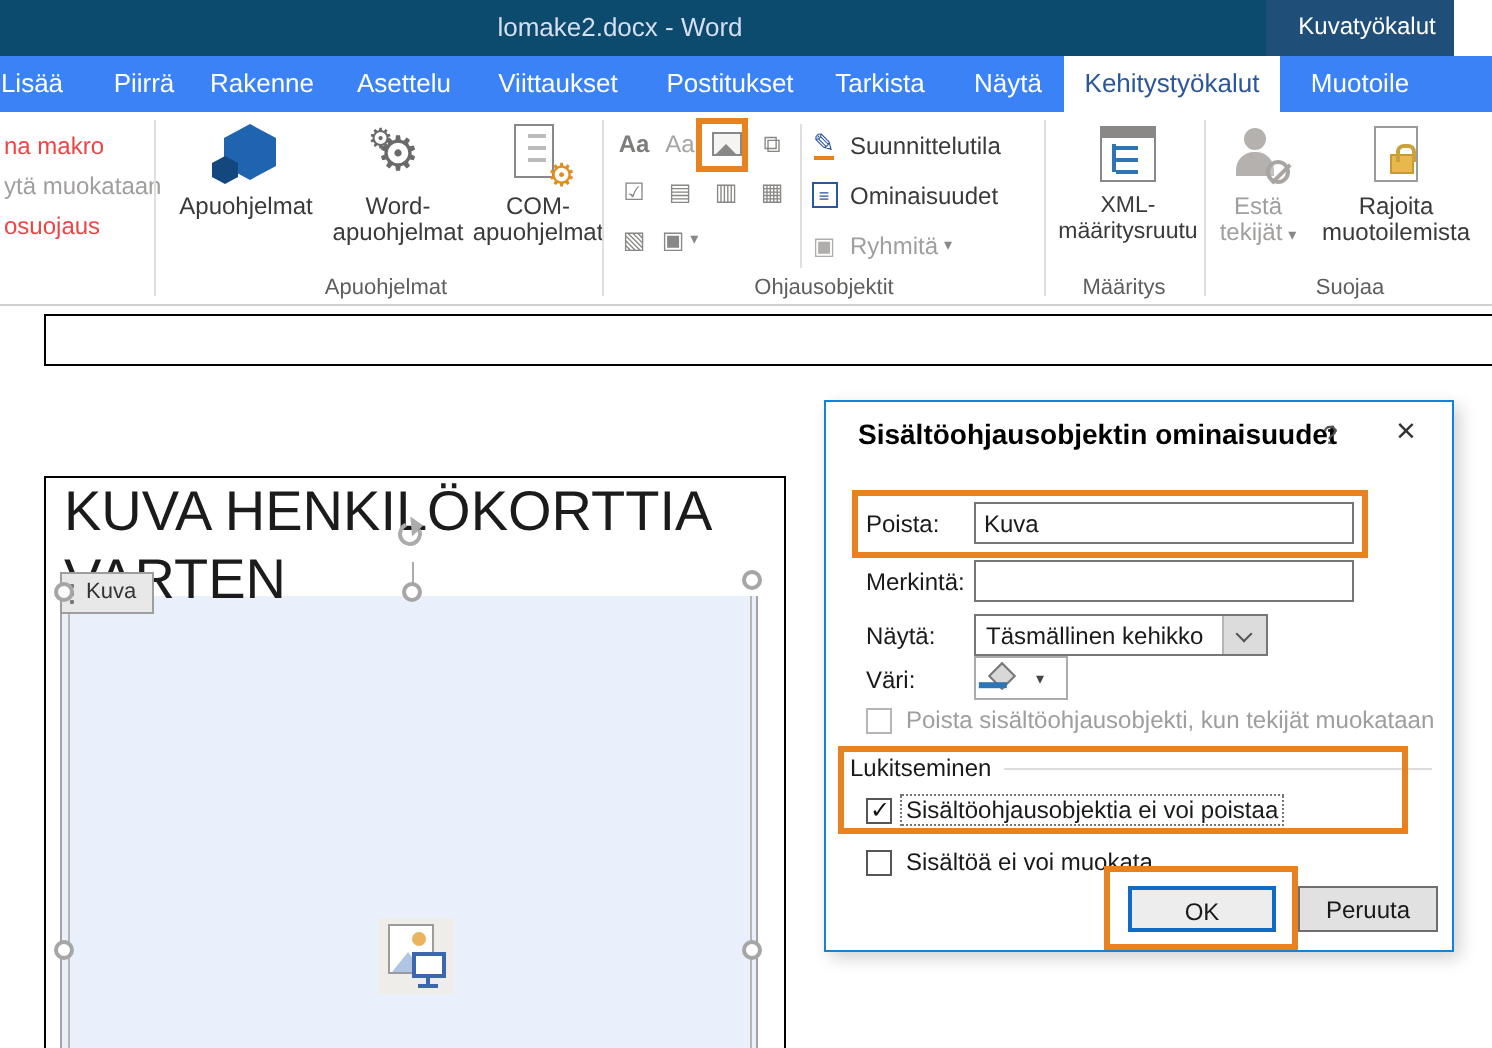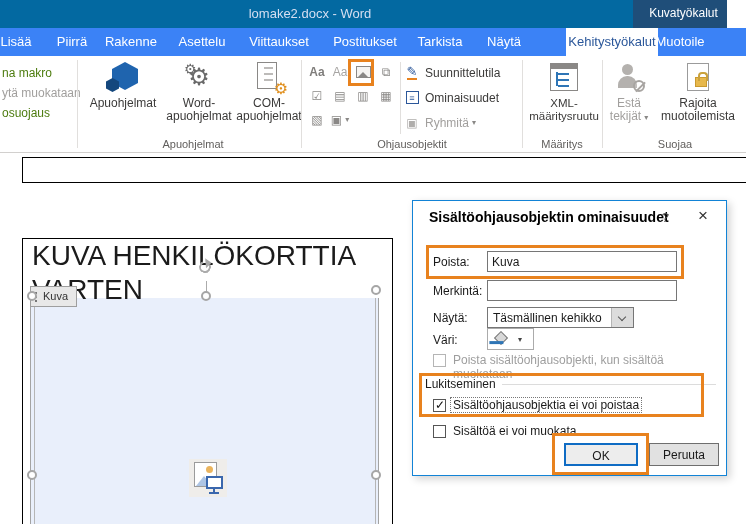--- a/index.html
+++ b/index.html
@@ -1,35 +1,35 @@
 <!DOCTYPE html>
 <html><head>
 <meta charset="utf-8">
 <style>
   * { margin:0; padding:0; box-sizing:border-box; }
   html,body { background:#fff; }
   body { font-family:"Liberation Sans", sans-serif; }
   #app { position:relative; width:746px; height:524px; overflow:hidden; background:#fff; }
 
   
-  .titlebar { position:absolute; left:0; top:0; width:709px; height:28px; background:#0369a1; }
+  .titlebar { position:absolute; left:0; top:0; width:709px; height:28px; background:#0c4a6e; }
   .win-title { position:absolute; left:0; top:6px; width:620px; text-align:center; font-size:13px; color:#d6dff2; }
   .ctx-zone { position:absolute; left:633px; top:0; width:94px; height:56px; background:#1f4e79; }
   .ctx-label { position:absolute; left:0; top:6px; width:101px; text-align:center; font-size:12px; color:#fff; }
 
   
   .tabrow { position:absolute; left:0; top:28px; width:746px; height:28px; background:#3b82f6; }
   .tab { position:absolute; top:0; height:28px; line-height:28px; text-align:center; font-size:13px; color:#fff; cursor:default; }
   .tab.active { background:#fff; color:#2b579a; }
   .tab.ctx { color:#fff; }
 
   
   .ribbon { position:absolute; left:0; top:56px; width:746px; height:97px; background:#fff; border-bottom:1px solid #d2d0ce; }
   .rib-sep { position:absolute; top:4px; width:1px; height:88px; background:#e1dfdd; }
-  .small-left { position:absolute; left:2px; font-size:12px; color:#4d7c0f; white-space:nowrap; }
+  .small-left { position:absolute; left:2px; font-size:12px; color:#ef4444; white-space:nowrap; }
   .small-left.dis { color:#a19f9d; }
   .group-label { position:absolute; bottom:2px; font-size:11px; color:#605e5c; text-align:center; }
   .bigbtn { position:absolute; top:4px; height:76px; display:flex; flex-direction:column; align-items:center; font-size:12px; color:#3b3a39; text-align:center; }
   .bigbtn .lbl { margin-top:3px; line-height:13px; }
   .bigbtn.dis { color:#a19f9d; }
   .icon32 { width:34px; height:34px; position:relative; display:flex; align-items:center; justify-content:center; }
 
   .hex-big { width:26px; height:28px; background:#1f64ae; clip-path:polygon(50% 0,100% 25%,100% 75%,50% 100%,0 75%,0 25%); position:absolute; left:6px; top:2px; }
   .hex-small { width:13px; height:14px; background:#14477d; clip-path:polygon(50% 0,100% 25%,100% 75%,50% 100%,0 75%,0 25%); position:absolute; left:0; top:18px; }
   .gear { color:#6a6a6a; }
@@ -129,21 +129,21 @@
 
   <div class="tabrow">
     <div class="tab" style="left:-14px;width:60px;">Lisää</div>
     <div class="tab" style="left:42px;width:60px;">Piirrä</div>
     <div class="tab" style="left:101px;width:60px;">Rakenne</div>
     <div class="tab" style="left:172px;width:60px;">Asettelu</div>
     <div class="tab" style="left:244px;width:70px;">Viittaukset</div>
     <div class="tab" style="left:330px;width:70px;">Postitukset</div>
     <div class="tab" style="left:405px;width:70px;">Tarkista</div>
     <div class="tab" style="left:469px;width:70px;">Näytä</div>
-    <div class="tab active" style="left:566px;width:92px;">Kehitystyökalut</div>
+    <div class="tab active" style="left:532px;width:108px;">Kehitystyökalut</div>
     <div class="tab ctx" style="left:633px;width:94px;">Muotoile</div>
   </div>
 
   <div class="ribbon">
 
     <div class="small-left" style="top:10px;">na makro</div>
     <div class="small-left dis" style="top:30px;">ytä muokataan</div>
     <div class="small-left" style="top:50px;">osuojaus</div>
 
     <div class="rib-sep" style="left:77px;"></div>
@@ -321,21 +321,21 @@
     </div>
 
     <div class="fld-label" style="top:132px;">Väri:</div>
     <div class="color-btn" style="top:127px;">
       <span class="bucket"></span>
       <span class="arrow" style="color:#444;margin-left:6px;">▾</span>
     </div>
 
     <div class="cb-row dis" style="top:152px;">
       <span class="cb"></span>
-      <span class="cb-label">Poista sisältöohjausobjekti, kun sisältöä muokataan</span>
+      <span class="cb-label">Poista sisältöohjausobjekti, kun tekijät muokataan</span>
     </div>
 
     <div class="sect" style="top:176px;">
       <span>Lukitseminen</span>
         <span class="ln"></span>
     </div>
 
     <div class="cb-row" style="top:197px;">
       <span class="cb checked"></span>
       <span class="cb-label focus">Sisältöohjausobjektia ei voi poistaa</span>

